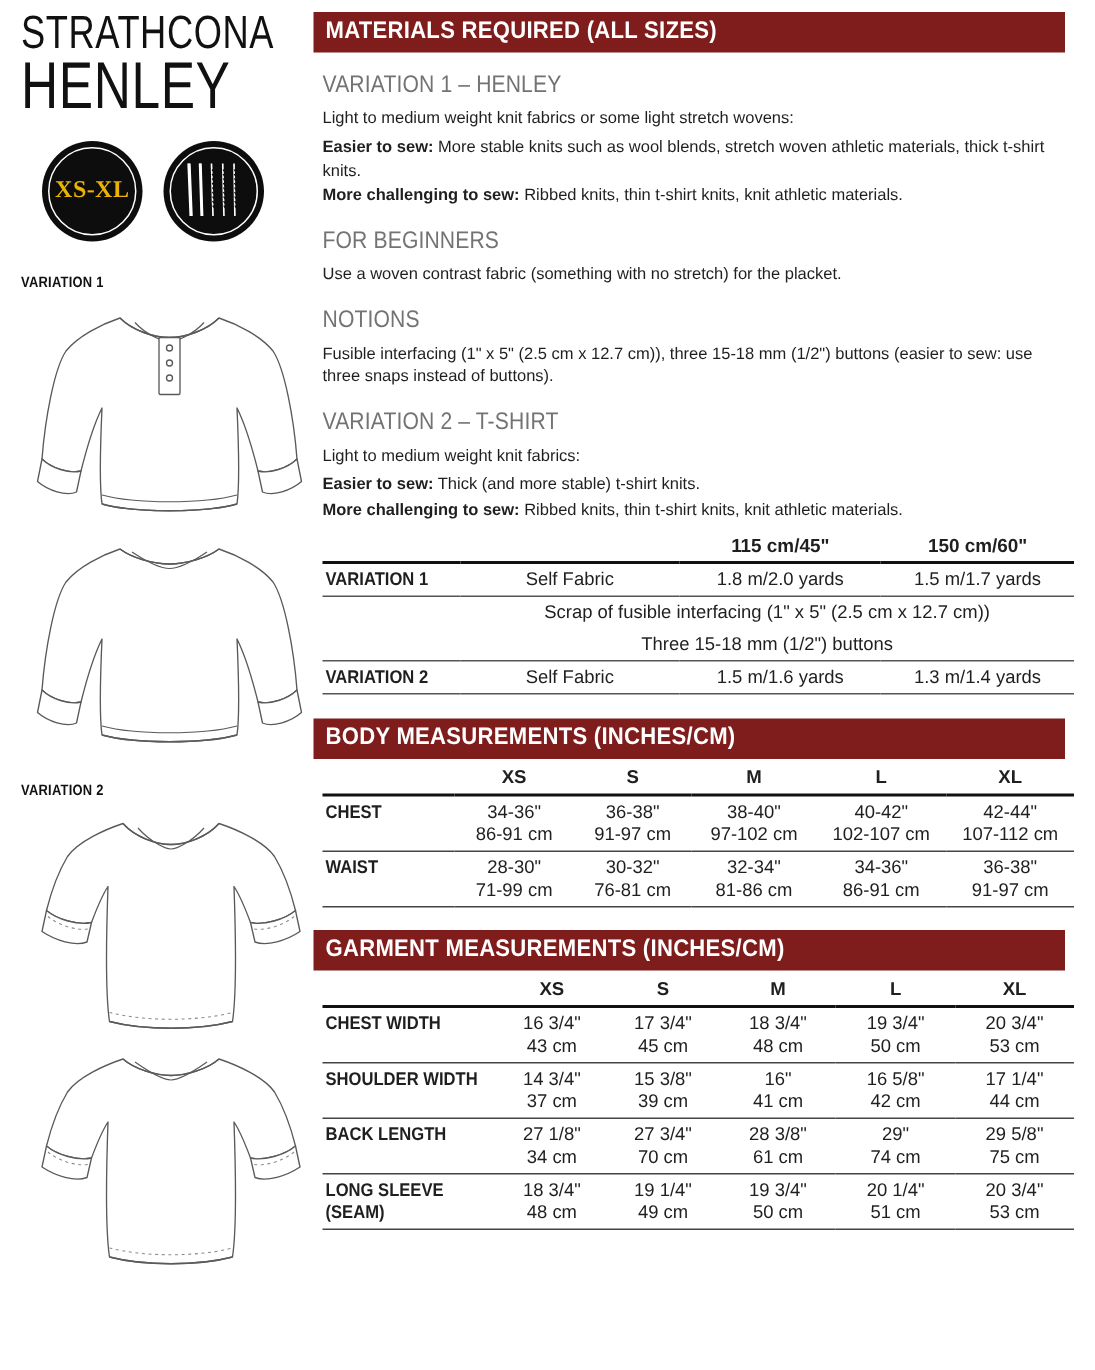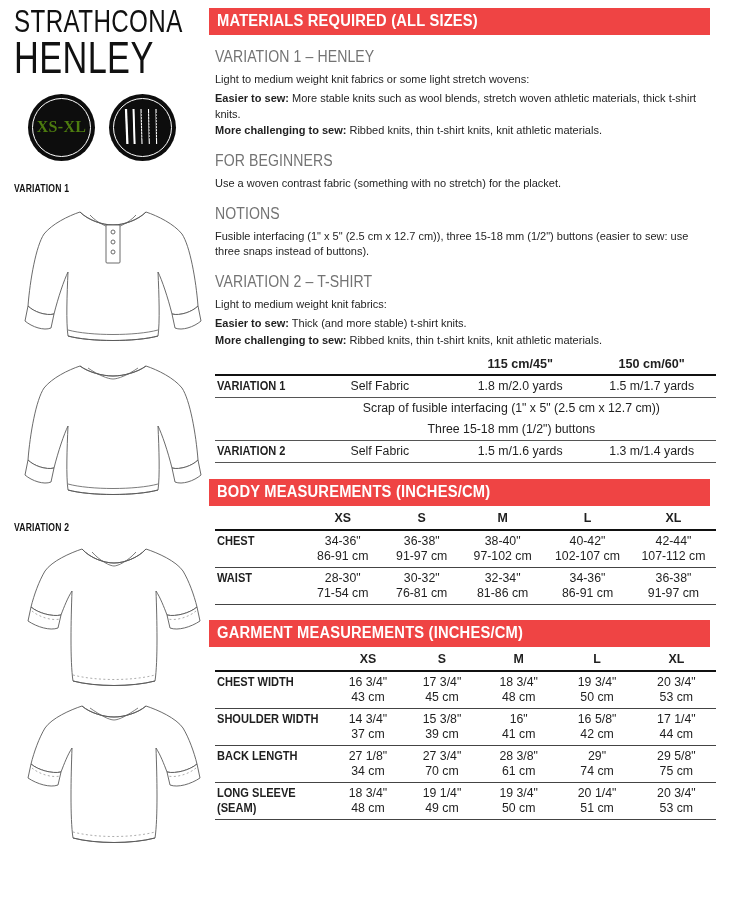--- a/index.html
+++ b/index.html
@@ -32,38 +32,38 @@
   .badge {
     width: 67px; height: 67px; border-radius: 50%;
     background: #0d0d0d; position: relative;
     display: flex; align-items: center; justify-content: center;
   }
   .badge::after {
     content: ""; position: absolute; left: 4px; top: 4px; right: 4px; bottom: 4px;
     border: 1.4px solid #fff; border-radius: 50%;
   }
   .badge-text {
-    color: #4d7c0f; font-family: "Liberation Serif", serif;
+    color: #eab308; font-family: "Liberation Serif", serif;
     font-size: 16px; font-weight: 700; letter-spacing: 0.3px; z-index: 2;
   }
   .needles { position: relative; width: 42px; height: 46px; z-index: 2; }
 
   .var-label {
     font-size: 10px; font-weight: 700; letter-spacing: 0.2px;
     transform: scaleX(0.86); transform-origin: left center;
     white-space: nowrap; color: #111;
   }
   .flat { display: block; }
   .flat-wrap { margin-left: 6px; }
 
   
   .content { width: 525px; flex: 0 0 525px; padding: 8px 20px 0 4px; }
 
   .band {
-    background: #ef4444; color: #fff;
+    background: #7f1d1d; color: #fff;
     padding: 4px 8px 5px 8px;
     font-size: 16px; font-weight: 700; letter-spacing: 0.2px;
     line-height: 1.1;
   }
   .band span { display: inline-block; transform: scaleX(0.92); transform-origin: left center; }
 
   h3.sec {
     font-size: 16px; font-weight: 400; letter-spacing: 0.1px;
     margin: 13px 0 6px 6px; color: #737373;
   }
@@ -327,21 +327,21 @@
         </tr>
         <tr class="first-of-row">
           <td class="rowlabel" rowspan="2"><span>WAIST</span></td>
           <td class="ctr">28-30"</td>
           <td class="ctr">30-32"</td>
           <td class="ctr">32-34"</td>
           <td class="ctr">34-36"</td>
           <td class="ctr">36-38"</td>
         </tr>
         <tr class="cmrow">
-          <td class="ctr">71-54 cm</td>
+          <td class="ctr">71-99 cm</td>
           <td class="ctr">76-81 cm</td>
           <td class="ctr">81-86 cm</td>
           <td class="ctr">86-91 cm</td>
           <td class="ctr">91-97 cm</td>
         </tr>
         <tr class="lastrule">
             <td colspan="6"></td>
           </tr>
       </tbody>
     </table>

